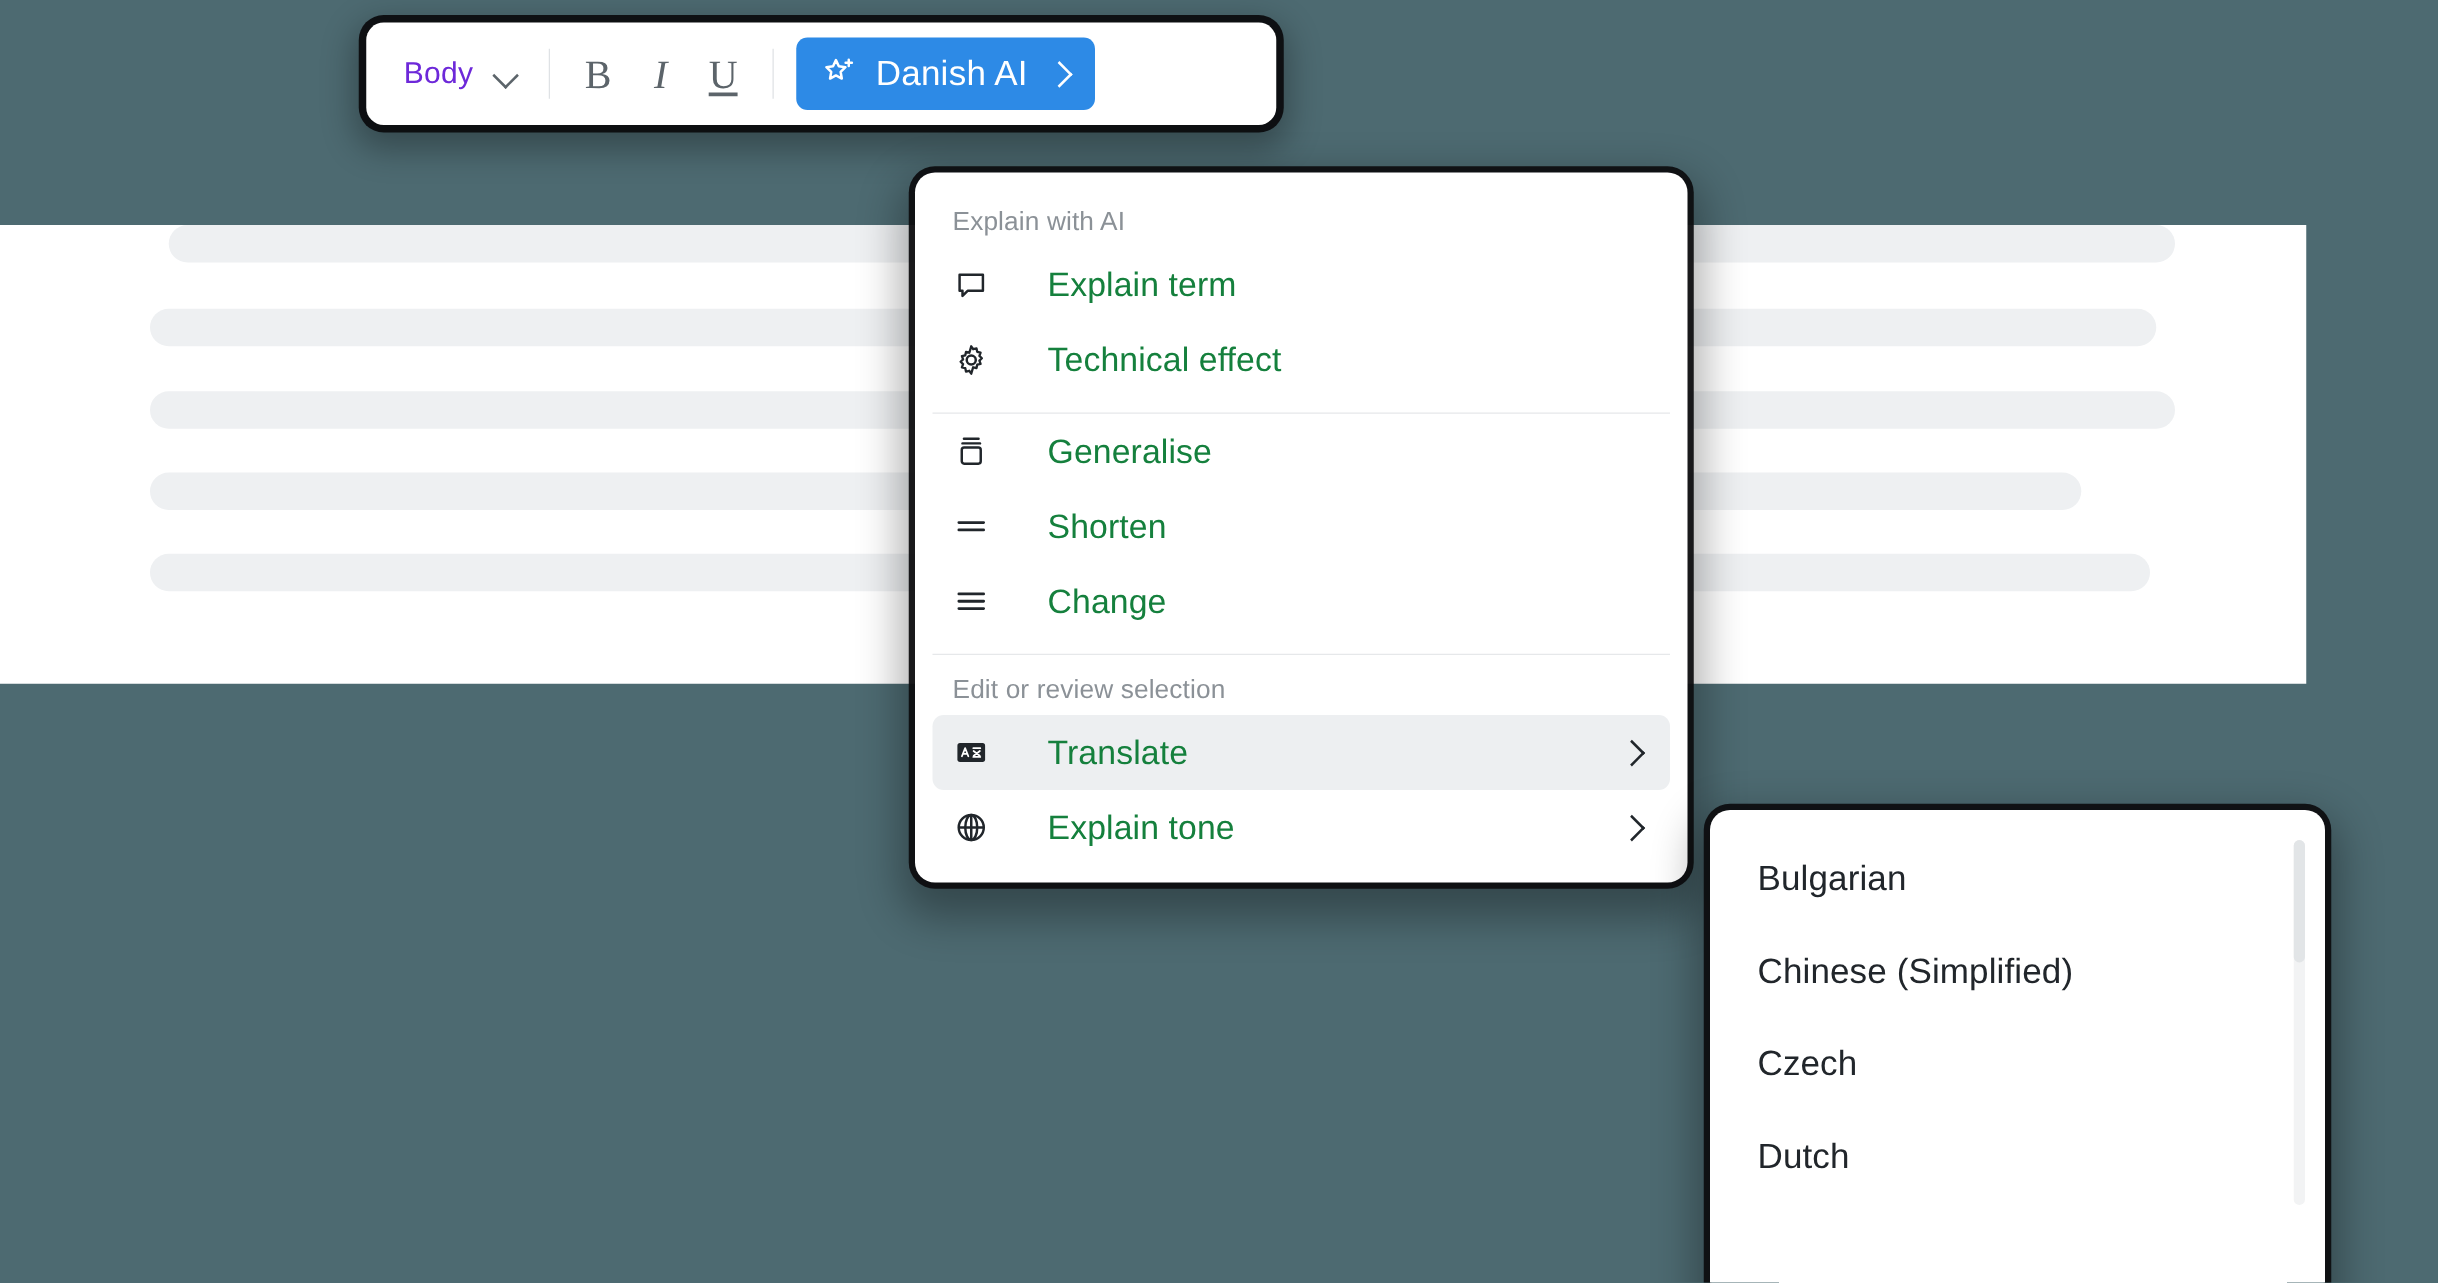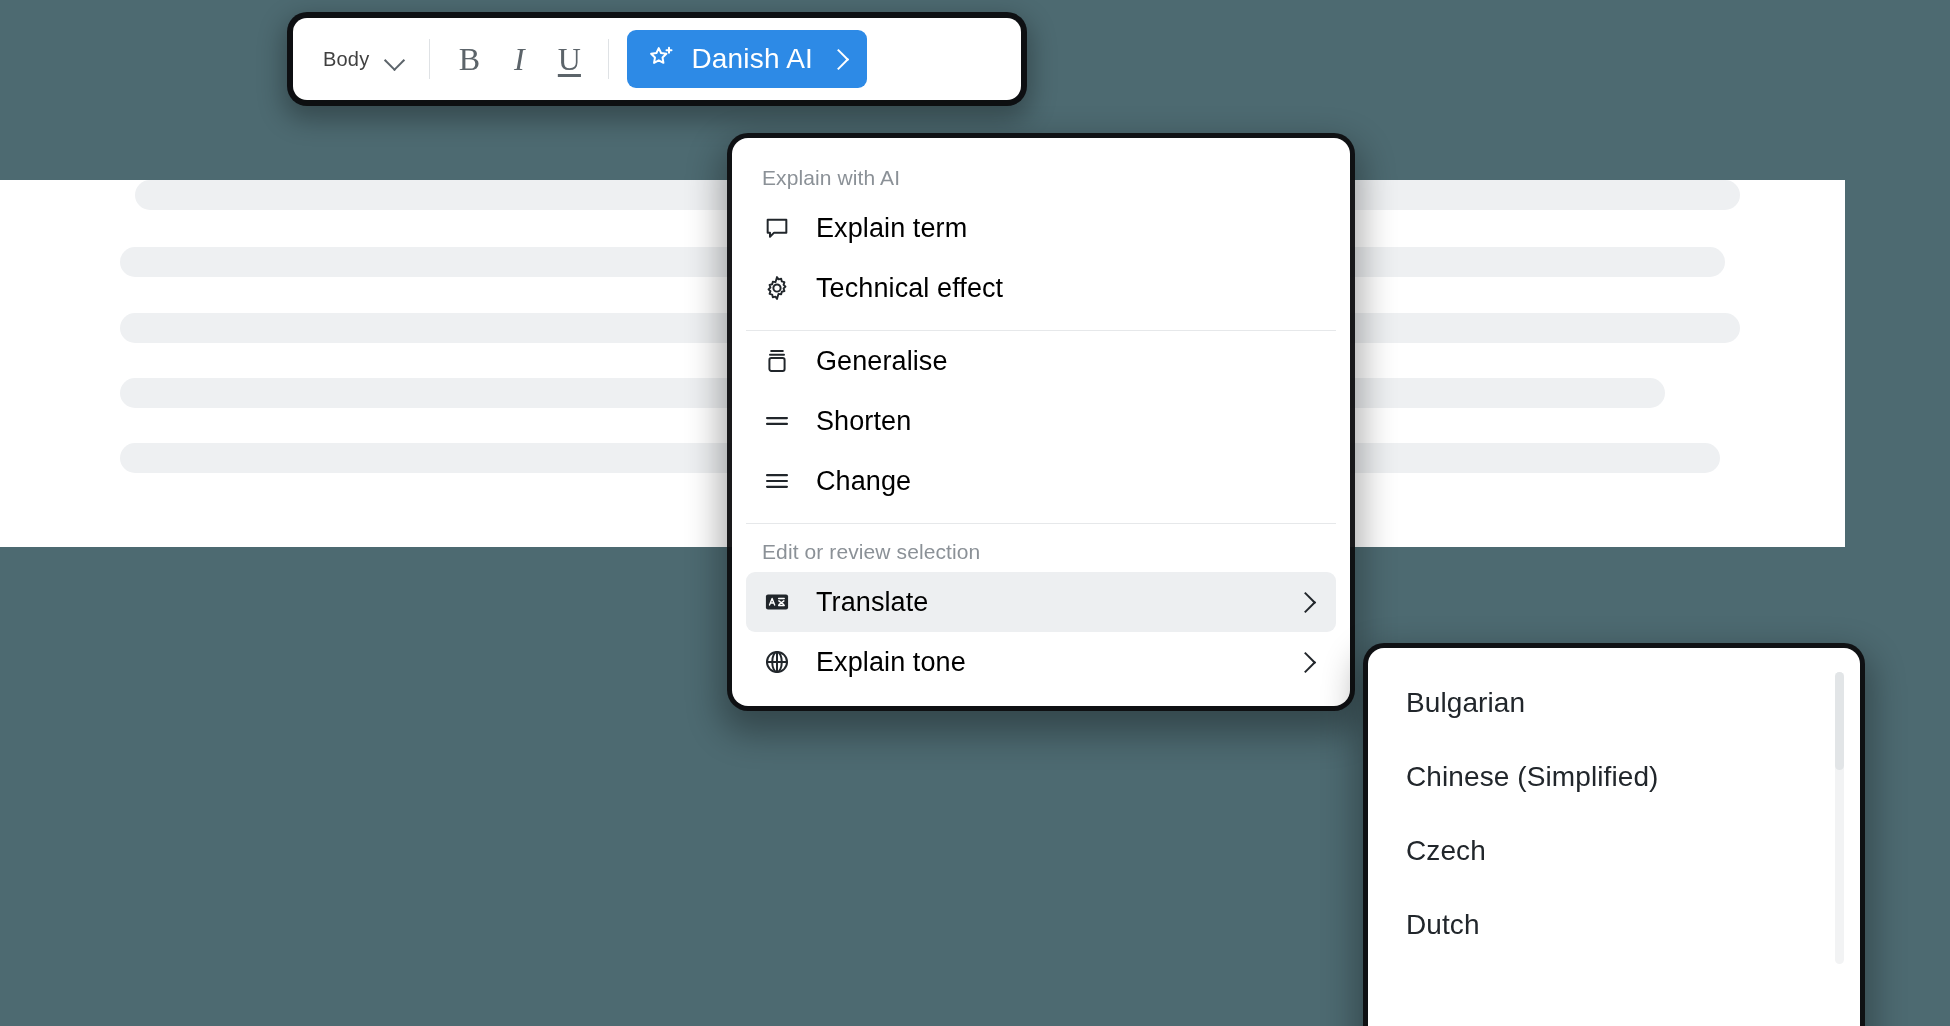--- a/index.html
+++ b/index.html
@@ -58,22 +58,22 @@
   }
 
   #style-select {
     display: flex;
     align-items: center;
     gap: 16px;
     cursor: pointer;
     padding-right: 24px;
   }
   #style-select .label {
-    font-size: 20px;
-    color: #404040;
+    font-size: 24px;
+    color: #6d28d9;
     letter-spacing: 0.2px;
   }
   .chev-down {
     width: 20px; height: 12px;
     position: relative;
   }
   .chev-down::before {
     content: "";
     position: absolute;
     left: 2px; top: 0px;
@@ -172,23 +172,24 @@
   }
   .menu-item.active { background: #edeff1; }
   .menu-item .mi-icon {
     width: 30px; height: 30px;
     flex: 0 0 30px;
     display: flex; align-items: center; justify-content: center;
     color: #21262b;
   }
   .menu-item .mi-label {
     font-size: 27px;
-    color: #000000;
+    color: #15803d;
     flex: 1 1 auto;
     letter-spacing: 0.1px;
+    margin-left: 22px;
   }
   .menu-item .mi-chev {
     width: 16px; height: 16px; position: relative; flex: 0 0 16px;
     margin-right: 6px;
   }
   .menu-item .mi-chev::before {
     content: "";
     position: absolute;
     left: 0; top: 1px;
     width: 13px; height: 13px;

